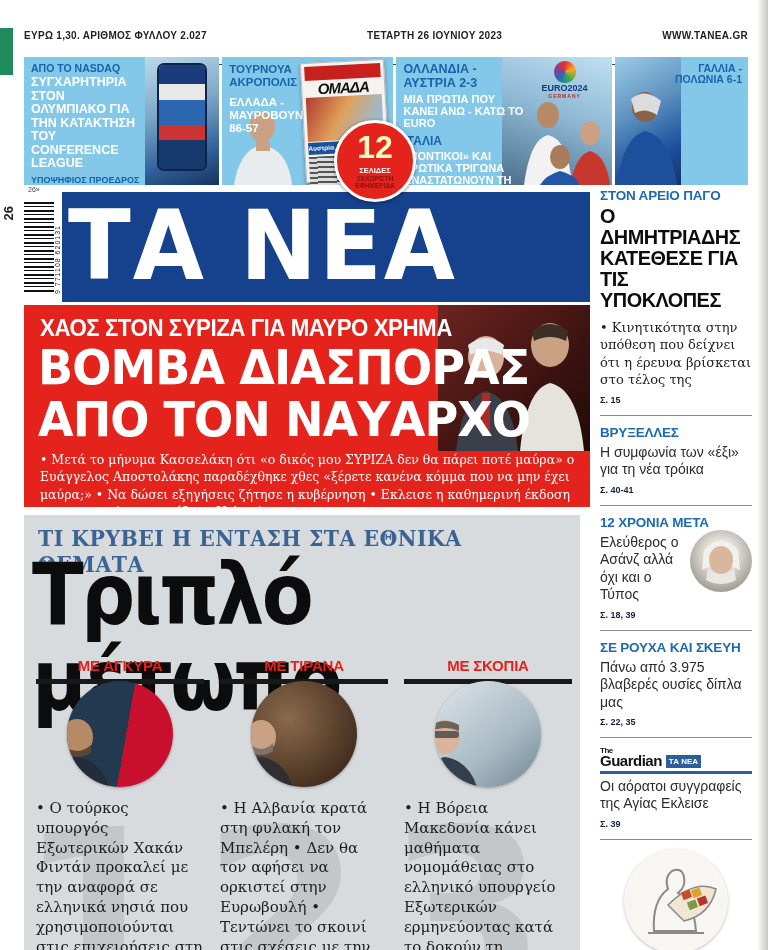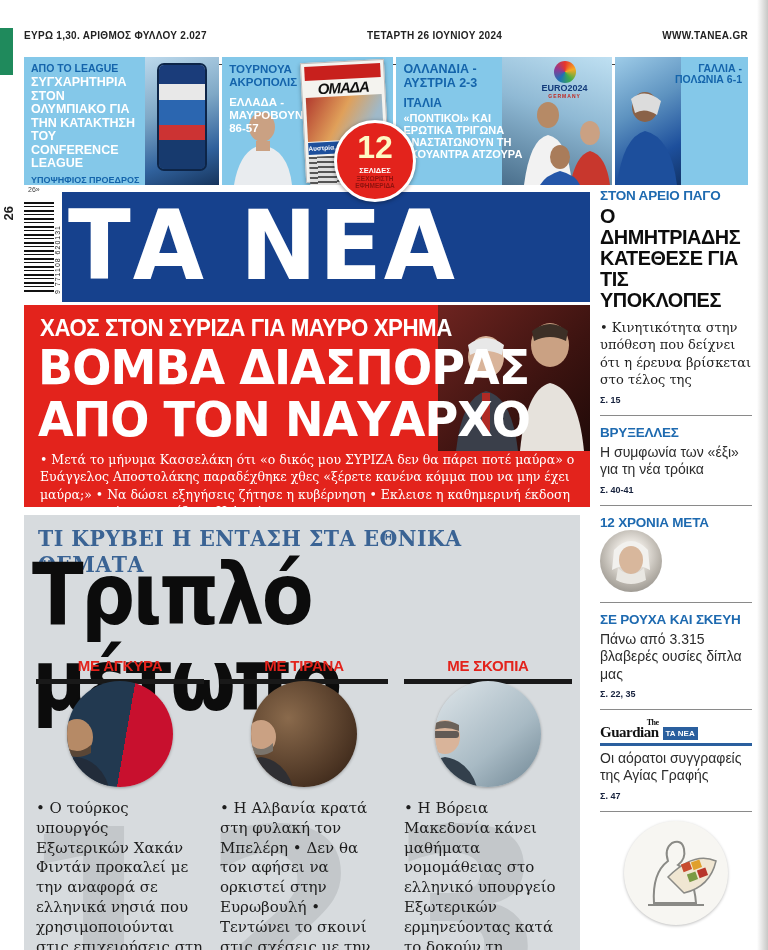--- a/index.html
+++ b/index.html
@@ -117,48 +117,48 @@
   .sb-title{margin-top:3px;font-weight:900;font-size:20.5px;line-height:1.02;color:#0d0d0d;
         letter-spacing:-.5px;transform:scaleX(.97);transform-origin:left;}
   .sb-serif{margin-top:8px;font-family:"DejaVu Serif",serif;font-size:13px;line-height:1.35;color:#222;}
   .sb-body{margin-top:4px;font-size:14px;line-height:1.25;color:#2c2c2c;}
   .sb-pr{margin-top:6px;font-size:9px;font-weight:bold;color:#16213c;}
   .sb-div{border-top:1px solid #8a8a8a;margin:10px 0 9px;}
   .sb-row{display:flex;gap:4px;align-items:flex-start;}
   .assange{flex:0 0 62px;width:62px;height:62px;border-radius:50%;overflow:hidden;
         background:radial-gradient(circle at 50% 40%,#e8e4de 0 30%,#b9b4ac 60%,#7d7a74);}
   .guardian{display:flex;align-items:flex-end;gap:4px;border-bottom:3px solid #2a5f9e;padding-bottom:3px;}
-  .guardian .g1{font-family:Liberation Serif, serif;font-weight:900;font-size:15px;
-        letter-spacing:-.5px;color:#111;line-height:.9;text-align:right;}
+  .guardian .g1{font-family:Liberation Sans, sans-serif;font-weight:900;font-size:15px;
+        letter-spacing:-.5px;color:#111;line-height:.9;}
   .guardian .g1 small{display:block;font-size:8px;font-weight:900;}
   .guardian .g2{background:#2a5f9e;color:#fff;font-weight:bold;font-size:8px;padding:2px 3px;}
   .sphinx{width:104px;height:104px;border-radius:50%;margin:8px auto 6px;background:#f7f6f2;
         overflow:hidden;box-shadow:0 1px 3px rgba(0,0,0,.25);}
 </style>
 </head>
 <body>
 
 <div class="page">
 
   <div class="green-tab"></div>
 
   <div class="topbar">
     <span>ΕΥΡΩ 1,30. ΑΡΙΘΜΟΣ ΦΥΛΛΟΥ 2.027</span>
-    <span>ΤΕΤΑΡΤΗ 26 ΙΟΥΝΙΟΥ 2024</span>
+    <span>ΤΕΤΑΡΤΗ 26 ΙΟΥΝΙΟΥ 2023</span>
     <span>WWW.TANEA.GR</span>
   </div>
 
   <div class="promo">
 
     <div class="panel p1">
       <div class="photo">
         <div class="screen"></div>
       </div>
       <div class="txt">
-        <div class="k kickerblue">ΑΠΟ ΤΟ LEAGUE</div>
+        <div class="k kickerblue">ΑΠΟ ΤΟ NASDAQ</div>
         <div class="t titlewhite">ΣΥΓΧΑΡΗΤΗΡΙΑ ΣΤΟΝ ΟΛΥΜΠΙΑΚΟ ΓΙΑ ΤΗΝ ΚΑΤΑΚΤΗΣΗ ΤΟΥ CONFERENCE LEAGUE</div>
         <div class="s">ΥΠΟΨΗΦΙΟΣ ΠΡΟΕΔΡΟΣ ΤΗΣ ΛΙΓΚΑΣ Ο Β. ΜΑΡΙΝΑΚΗΣ</div>
       </div>
     </div>
 
     <div class="panel p2">
       <svg class="sil" style="left:0;" width="90" height="78" viewBox="0 0 90 78">
         <ellipse cx="40" cy="20" rx="13" ry="15" fill="#caa183"></ellipse>
         <path d="M12 78 Q18 42 40 38 Q66 42 70 78 Z" fill="#e9ecef"></path>
         <path d="M34 34 h14 v10 h-14 z" fill="#caa183"></path>
@@ -187,20 +187,21 @@
           <path d="M38 96 Q44 86 58 82 Q74 86 78 96 Z" fill="#2456a8"></path>
         </svg>
       </div>
       <div class="eurologo">
         <div class="ball"></div>
         <div class="e1">EURO2024</div>
         <div class="e2">GERMANY</div>
       </div>
       <div class="txt">
         <div class="t kickerblue">ΟΛΛΑΝΔΙΑ - ΑΥΣΤΡΙΑ 2-3</div>
+        <div class="s titlewhite">ΜΙΑ ΠΡΩΤΙΑ ΠΟΥ ΚΑΝΕΙ ΑΝΩ - ΚΑΤΩ ΤΟ EURO</div>
         <div class="t2 kickerblue">ΙΤΑΛΙΑ</div>
         <div class="s titlewhite">«ΠΟΝΤΙΚΟΙ» ΚΑΙ ΕΡΩΤΙΚΑ ΤΡΙΓΩΝΑ ΑΝΑΣΤΑΤΩΝΟΥΝ ΤΗ ΣΚΟΥΑΝΤΡΑ ΑΤΖΟΥΡΑ</div>
       </div>
     </div>
 
     <div class="panel p4">
       <div class="photo">
         <svg class="sil" width="66" height="100" viewBox="0 0 66 100">
           <ellipse cx="30" cy="22" rx="13" ry="15" fill="#8a6248"></ellipse>
           <path d="M16 14 Q30 2 46 16 L42 30 Q30 22 20 28 Z" fill="#dcdcdc"></path>
@@ -324,48 +325,52 @@
     <div>
       <div class="sb-kick">ΒΡΥΞΕΛΛΕΣ</div>
       <div class="sb-body">Η συμφωνία των «έξι» για τη νέα τρόικα</div>
       <div class="sb-pr">Σ. 40-41</div>
     </div>
     <div class="sb-div"></div>
 
     <div>
       <div class="sb-kick">12 ΧΡΟΝΙΑ ΜΕΤΑ</div>
       <div class="sb-row">
+        <div style="flex:1;">
+          <div class="sb-body">Ελεύθερος ο Ασάνζ αλλά όχι και ο Τύπος</div>
+          <div class="sb-pr">Σ. 18, 39</div>
+        </div>
         <div class="assange">
           <svg width="62" height="62" viewBox="0 0 62 62">
             <path d="M14 20 Q31 2 48 20 L50 40 Q31 30 12 40 Z" fill="#f2f1ee"></path>
             <ellipse cx="31" cy="30" rx="12" ry="14" fill="#d8b79c"></ellipse>
             <path d="M18 38 Q31 50 44 38 L46 50 Q31 58 16 50 Z" fill="#e9e7e2"></path>
           </svg>
         </div>
       </div>
     </div>
     <div class="sb-div"></div>
 
     <div>
       <div class="sb-kick">ΣΕ ΡΟΥΧΑ ΚΑΙ ΣΚΕΥΗ</div>
-      <div class="sb-body">Πάνω από 3.315 βλαβερές ουσίες δίπλα μας</div>
+      <div class="sb-body">Πάνω από 3.975 βλαβερές ουσίες δίπλα μας</div>
       <div class="sb-pr">Σ. 22, 35</div>
     </div>
     <div class="sb-div"></div>
 
     <div>
       <div class="guardian">
         <div class="g1">
           <small>The</small>
           <span>Guardian</span>
         </div>
         <div class="g2">ΤΑ ΝΕΑ</div>
       </div>
-      <div class="sb-body">Οι αόρατοι συγγραφείς της Αγίας Γραφής</div>
-      <div class="sb-pr">Σ. 47</div>
+      <div class="sb-body">Οι αόρατοι συγγραφείς της Αγίας Εκλεισε</div>
+      <div class="sb-pr">Σ. 39</div>
     </div>
     <div class="sb-div"></div>
 
     <div>
       <div class="sphinx">
         <svg width="104" height="104" viewBox="0 0 104 104">
           <path d="M30 82 Q28 52 44 40 Q40 28 48 22 Q58 18 60 28 Q62 38 54 44 Q70 54 72 82 Z" fill="none" stroke="#8a8a86" stroke-width="2"></path>
           <path d="M44 56 Q70 30 92 40 Q86 66 60 72 Z" fill="#f0e6d2" stroke="#8a8a86" stroke-width="1.5"></path>
           <rect x="58" y="42" width="9" height="8" fill="#c84b2f" transform="rotate(-20 62 46)"></rect>
           <rect x="68" y="40" width="9" height="8" fill="#e0a02e" transform="rotate(-20 72 44)"></rect>

